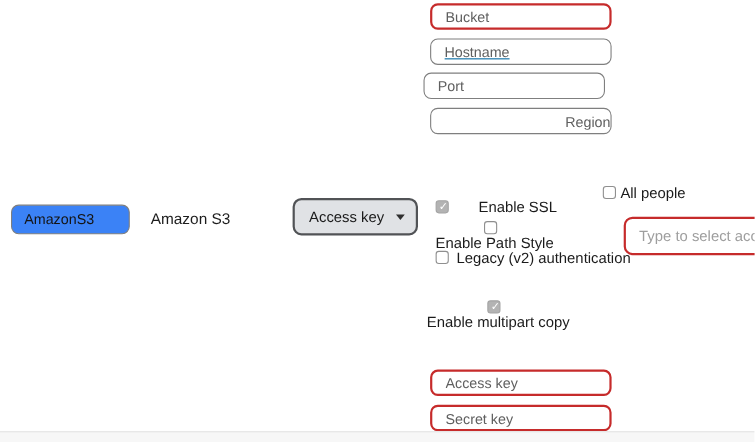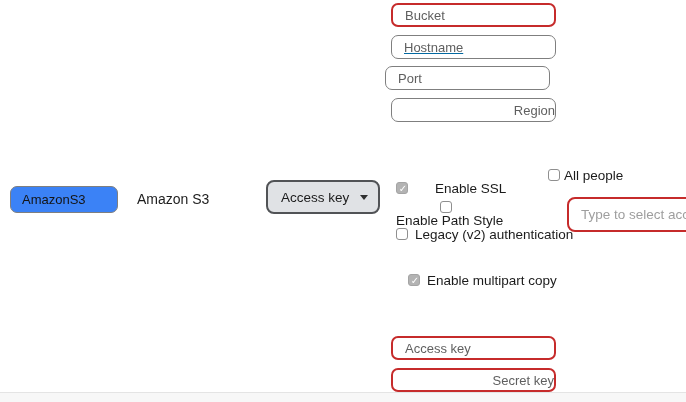--- a/index.html
+++ b/index.html
@@ -87,27 +87,27 @@
     <span class="cb-label">Enable SSL</span>
   </div>
   <div class="cb-row" style="left:396px; top:201px;flex-direction:column;">
     <span class="cb"></span>
     <span class="cb-label">Enable Path Style</span>
   </div>
   <div class="cb-row" style="left:396px; top:227px;">
     <span class="cb"></span>
     <span class="cb-label">Legacy (v2) authentication</span>
   </div>
-  <div class="cb-row" style="left:408px; top:273px;">
+  <div class="cb-row" style="left:388px; top:273px;flex-direction:column;">
     <span class="cb checked"></span>
     <span class="cb-label">Enable multipart copy</span>
   </div>
 
   <input class="field invalid" type="text" style="left: 391px; top: 336px;" placeholder="Access key">
-  <input class="field invalid" type="text" style="left: 391px; top: 368px; text-align: right;" placeholder="Secret key">
+  <input class="field invalid" type="text" style="left: 391px; top: 368px;" placeholder="Secret key">
 
   <div class="cb-row" style="left:548px; top:168px;">
     <span class="cb" style="margin-right:4px;"></span>
     <span class="cb-label">All people</span>
   </div>
   <input class="acl-input" type="text" placeholder="Type to select acco" style="">
 
   <div class="footer-strip"></div>
 </div>
 

